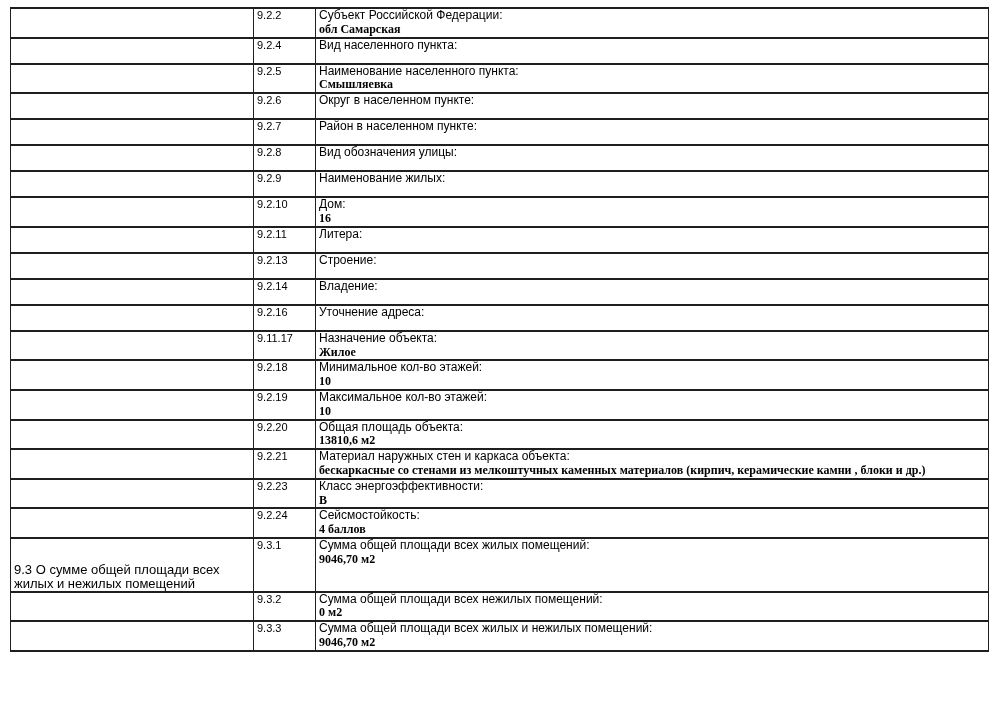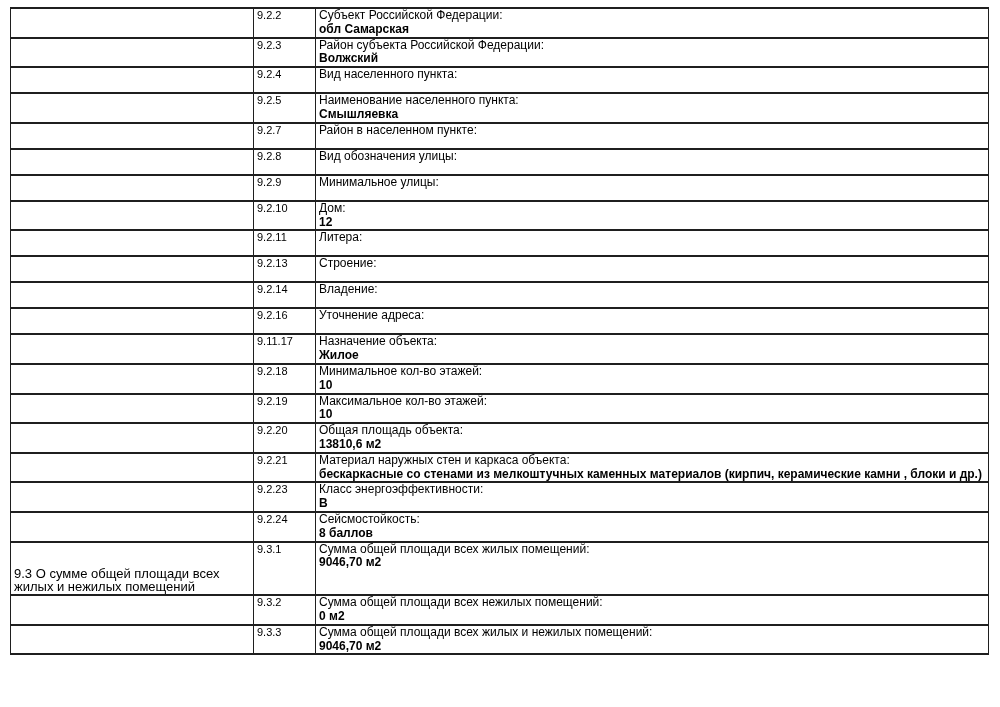--- a/index.html
+++ b/index.html
@@ -51,20 +51,21 @@
     padding-top: 12px;
     margin-top: 12px;
   }
   .field-label {
     font-weight: normal;
     white-space: normal;
   }
   .field-value {
     font-weight: bold;
     white-space: normal;
+    font-family: Liberation Serif, serif;
   }
 </style>
 </head>
 <body>
 
 <div class="page">
   <table class="decl">
     <colgroup>
       <col style="width:243px">
       <col style="width:62px">
@@ -77,32 +78,20 @@
     </td>
     <td class="c2">
       <span>9.2.2</span>
     </td>
     <td class="c3">
       <div class="field-label">Субъект Российской Федерации:</div>
       <div class="field-value">обл Самарская</div>
     </td>
   </tr>
 
-  <tr>
-    <td class="c1">
-      <div class="sec"></div>
-    </td>
-    <td class="c2">
-      <span>9.2.3</span>
-    </td>
-    <td class="c3">
-      <div class="field-label">Район субъекта Российской Федерации:</div>
-      <div class="field-value">Волжский</div>
-    </td>
-  </tr>
 
   <tr>
     <td class="c1">
       <div class="sec"></div>
     </td>
     <td class="c2">
       <span>9.2.4</span>
     </td>
     <td class="c3">
       <div class="field-label">Вид населенного пункта:</div>
@@ -116,20 +105,32 @@
     </td>
     <td class="c2">
       <span>9.2.5</span>
     </td>
     <td class="c3">
       <div class="field-label">Наименование населенного пункта:</div>
       <div class="field-value">Смышляевка</div>
     </td>
   </tr>
 
+  <tr>
+    <td class="c1">
+      <div class="sec"></div>
+    </td>
+    <td class="c2">
+      <span>9.2.6</span>
+    </td>
+    <td class="c3">
+      <div class="field-label">Округ в населенном пункте:</div>
+
+    </td>
+  </tr>
 
   <tr>
     <td class="c1">
       <div class="sec"></div>
     </td>
     <td class="c2">
       <span>9.2.7</span>
     </td>
     <td class="c3">
       <div class="field-label">Район в населенном пункте:</div>
@@ -151,35 +152,35 @@
   </tr>
 
   <tr>
     <td class="c1">
       <div class="sec"></div>
     </td>
     <td class="c2">
       <span>9.2.9</span>
     </td>
     <td class="c3">
-      <div class="field-label">Минимальное улицы:</div>
+      <div class="field-label">Наименование жилых:</div>
 
     </td>
   </tr>
 
   <tr>
     <td class="c1">
       <div class="sec"></div>
     </td>
     <td class="c2">
       <span>9.2.10</span>
     </td>
     <td class="c3">
       <div class="field-label">Дом:</div>
-      <div class="field-value">12</div>
+      <div class="field-value">16</div>
     </td>
   </tr>
 
   <tr>
     <td class="c1">
       <div class="sec"></div>
     </td>
     <td class="c2">
       <span>9.2.11</span>
     </td>
@@ -311,21 +312,21 @@
 
   <tr>
     <td class="c1">
       <div class="sec"></div>
     </td>
     <td class="c2">
       <span>9.2.24</span>
     </td>
     <td class="c3">
       <div class="field-label">Сейсмостойкость:</div>
-      <div class="field-value">8 баллов</div>
+      <div class="field-value">4 баллов</div>
     </td>
   </tr>
 
   <tr>
     <td class="c1">
       <div class="sec">9.3 О сумме общей площади всех жилых и нежилых помещений</div>
     </td>
     <td class="c2">
       <span>9.3.1</span>
     </td>

